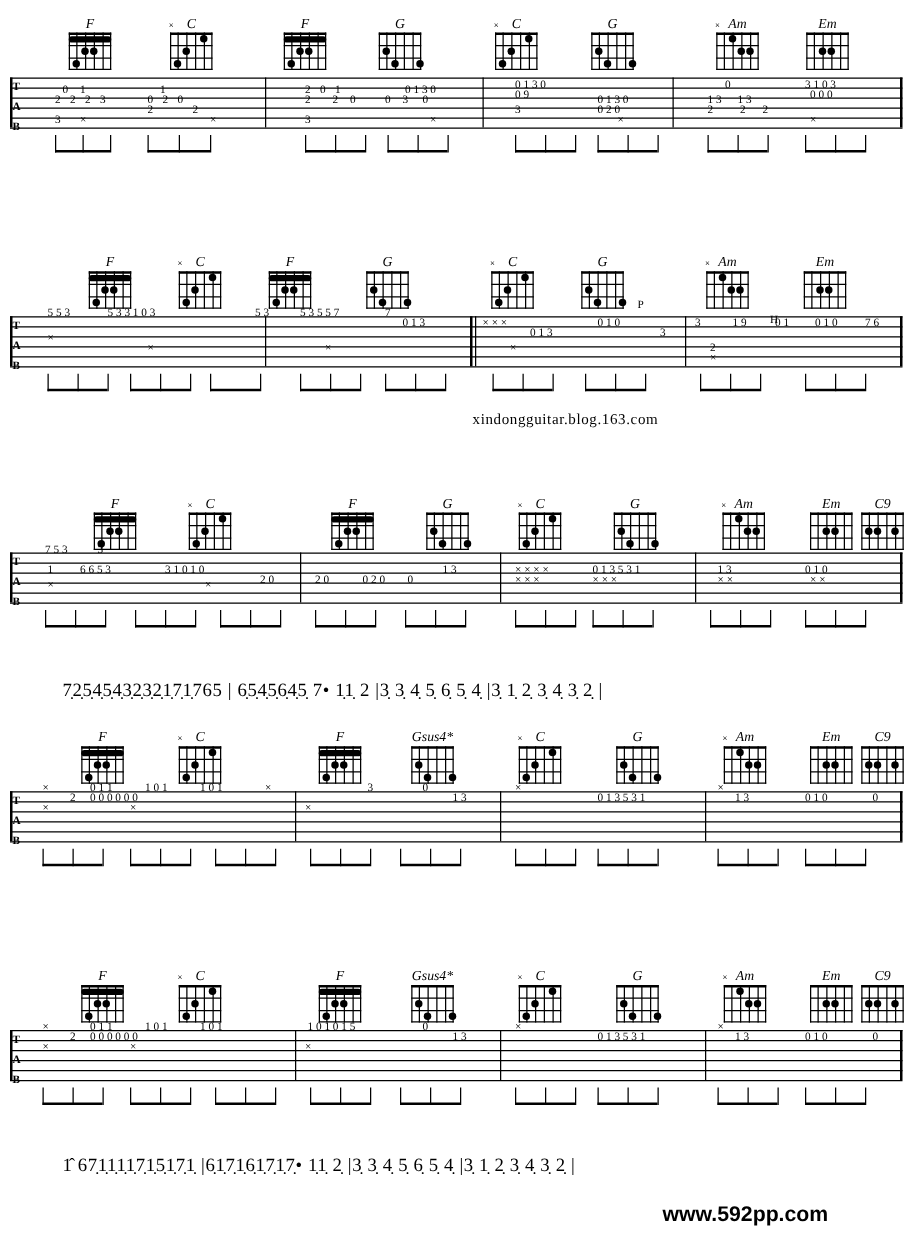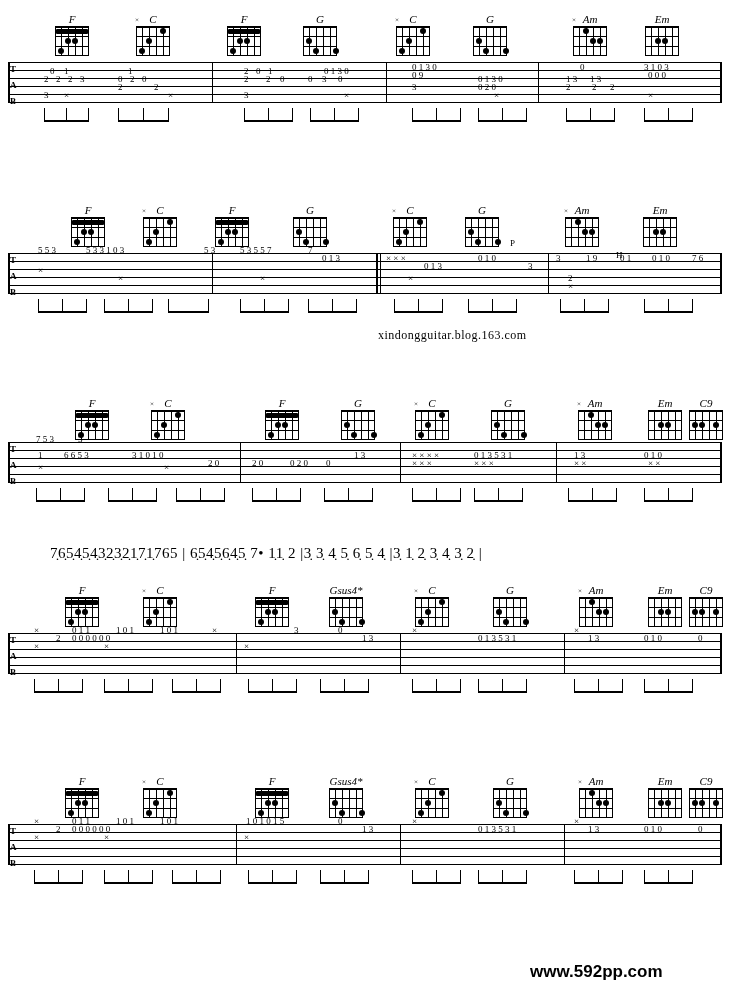--- a/index.html
+++ b/index.html
@@ -761,21 +761,21 @@
       <div class="beam" style="left:560px;top:58px;width:48px;"></div>
       <div class="stem" style="left:608px;top:46px;height:14px;"></div>
       <div class="stem" style="left:584px;top:46px;height:14px;"></div>
       <div class="stem" style="left:636px;top:46px;height:14px;"></div>
       <div class="beam" style="left:636px;top:58px;width:48px;"></div>
       <div class="stem" style="left:684px;top:46px;height:14px;"></div>
       <div class="stem" style="left:660px;top:46px;height:14px;"></div>
     </div>
   </div>
 
-  <div class="jp" style="left:50px;top:545px;">7̣6̣5̣4̣5̣4̣3̣2̣3̣2̣1̣7̣1̣765 | 6̣5̣4̣5̣6̣4̣5̣ 7•  1̣1̣ 2 |3̣    3̣ 4̣ 5̣ 6̣ 5̣ 4̣  |3̣    1̣ 2̣ 3̣ 4̣ 3̣ 2̣  |</div>
+  <div class="jp" style="left:50px;top:545px;">7̣2̣5̣4̣5̣4̣3̣2̣3̣2̣1̣7̣1̣765 | 6̣5̣4̣5̣6̣4̣5̣ 7•  1̣1̣ 2 |3̣    3̣ 4̣ 5̣ 6̣ 5̣ 4̣  |3̣    1̣ 2̣ 3̣ 4̣ 3̣ 2̣  |</div>
 
   <div class="system" style="top:585px;">
     <div class="chord" style="left:62px;top:0;">
       <div class="cname">F</div>
       <div class="grid">
         <div class="nut"></div>
           <div class="fret" style="top:10px;"></div>
           <div class="fret" style="top:20px;"></div>
           <div class="fret" style="top:29px;"></div>
         <div class="str" style="left:0;"></div>
@@ -1249,16 +1249,17 @@
       <div class="beam" style="left:566px;top:58px;width:48px;"></div>
       <div class="stem" style="left:614px;top:46px;height:14px;"></div>
       <div class="stem" style="left:590px;top:46px;height:14px;"></div>
       <div class="stem" style="left:636px;top:46px;height:14px;"></div>
       <div class="beam" style="left:636px;top:58px;width:48px;"></div>
       <div class="stem" style="left:684px;top:46px;height:14px;"></div>
       <div class="stem" style="left:660px;top:46px;height:14px;"></div>
     </div>
   </div>
 
+  <div class="jp" style="left:50px;top:925px;">1̂    67̣1̣1̣1̣1̣7̣1̣5̣1̣7̣1̣ |6̣1̣7̣1̣6̣1̣7̣1̣7̣•  1̣1̣ 2̣ |3̣    3̣ 4̣ 5̣ 6̣ 5̣ 4̣  |3̣    1̣ 2̣ 3̣ 4̣ 3̣ 2̣  |</div>
 
   <div class="site" style="left:530px;top:962px;">www.592pp.com</div>
 
 </div>
 
 </body></html>

